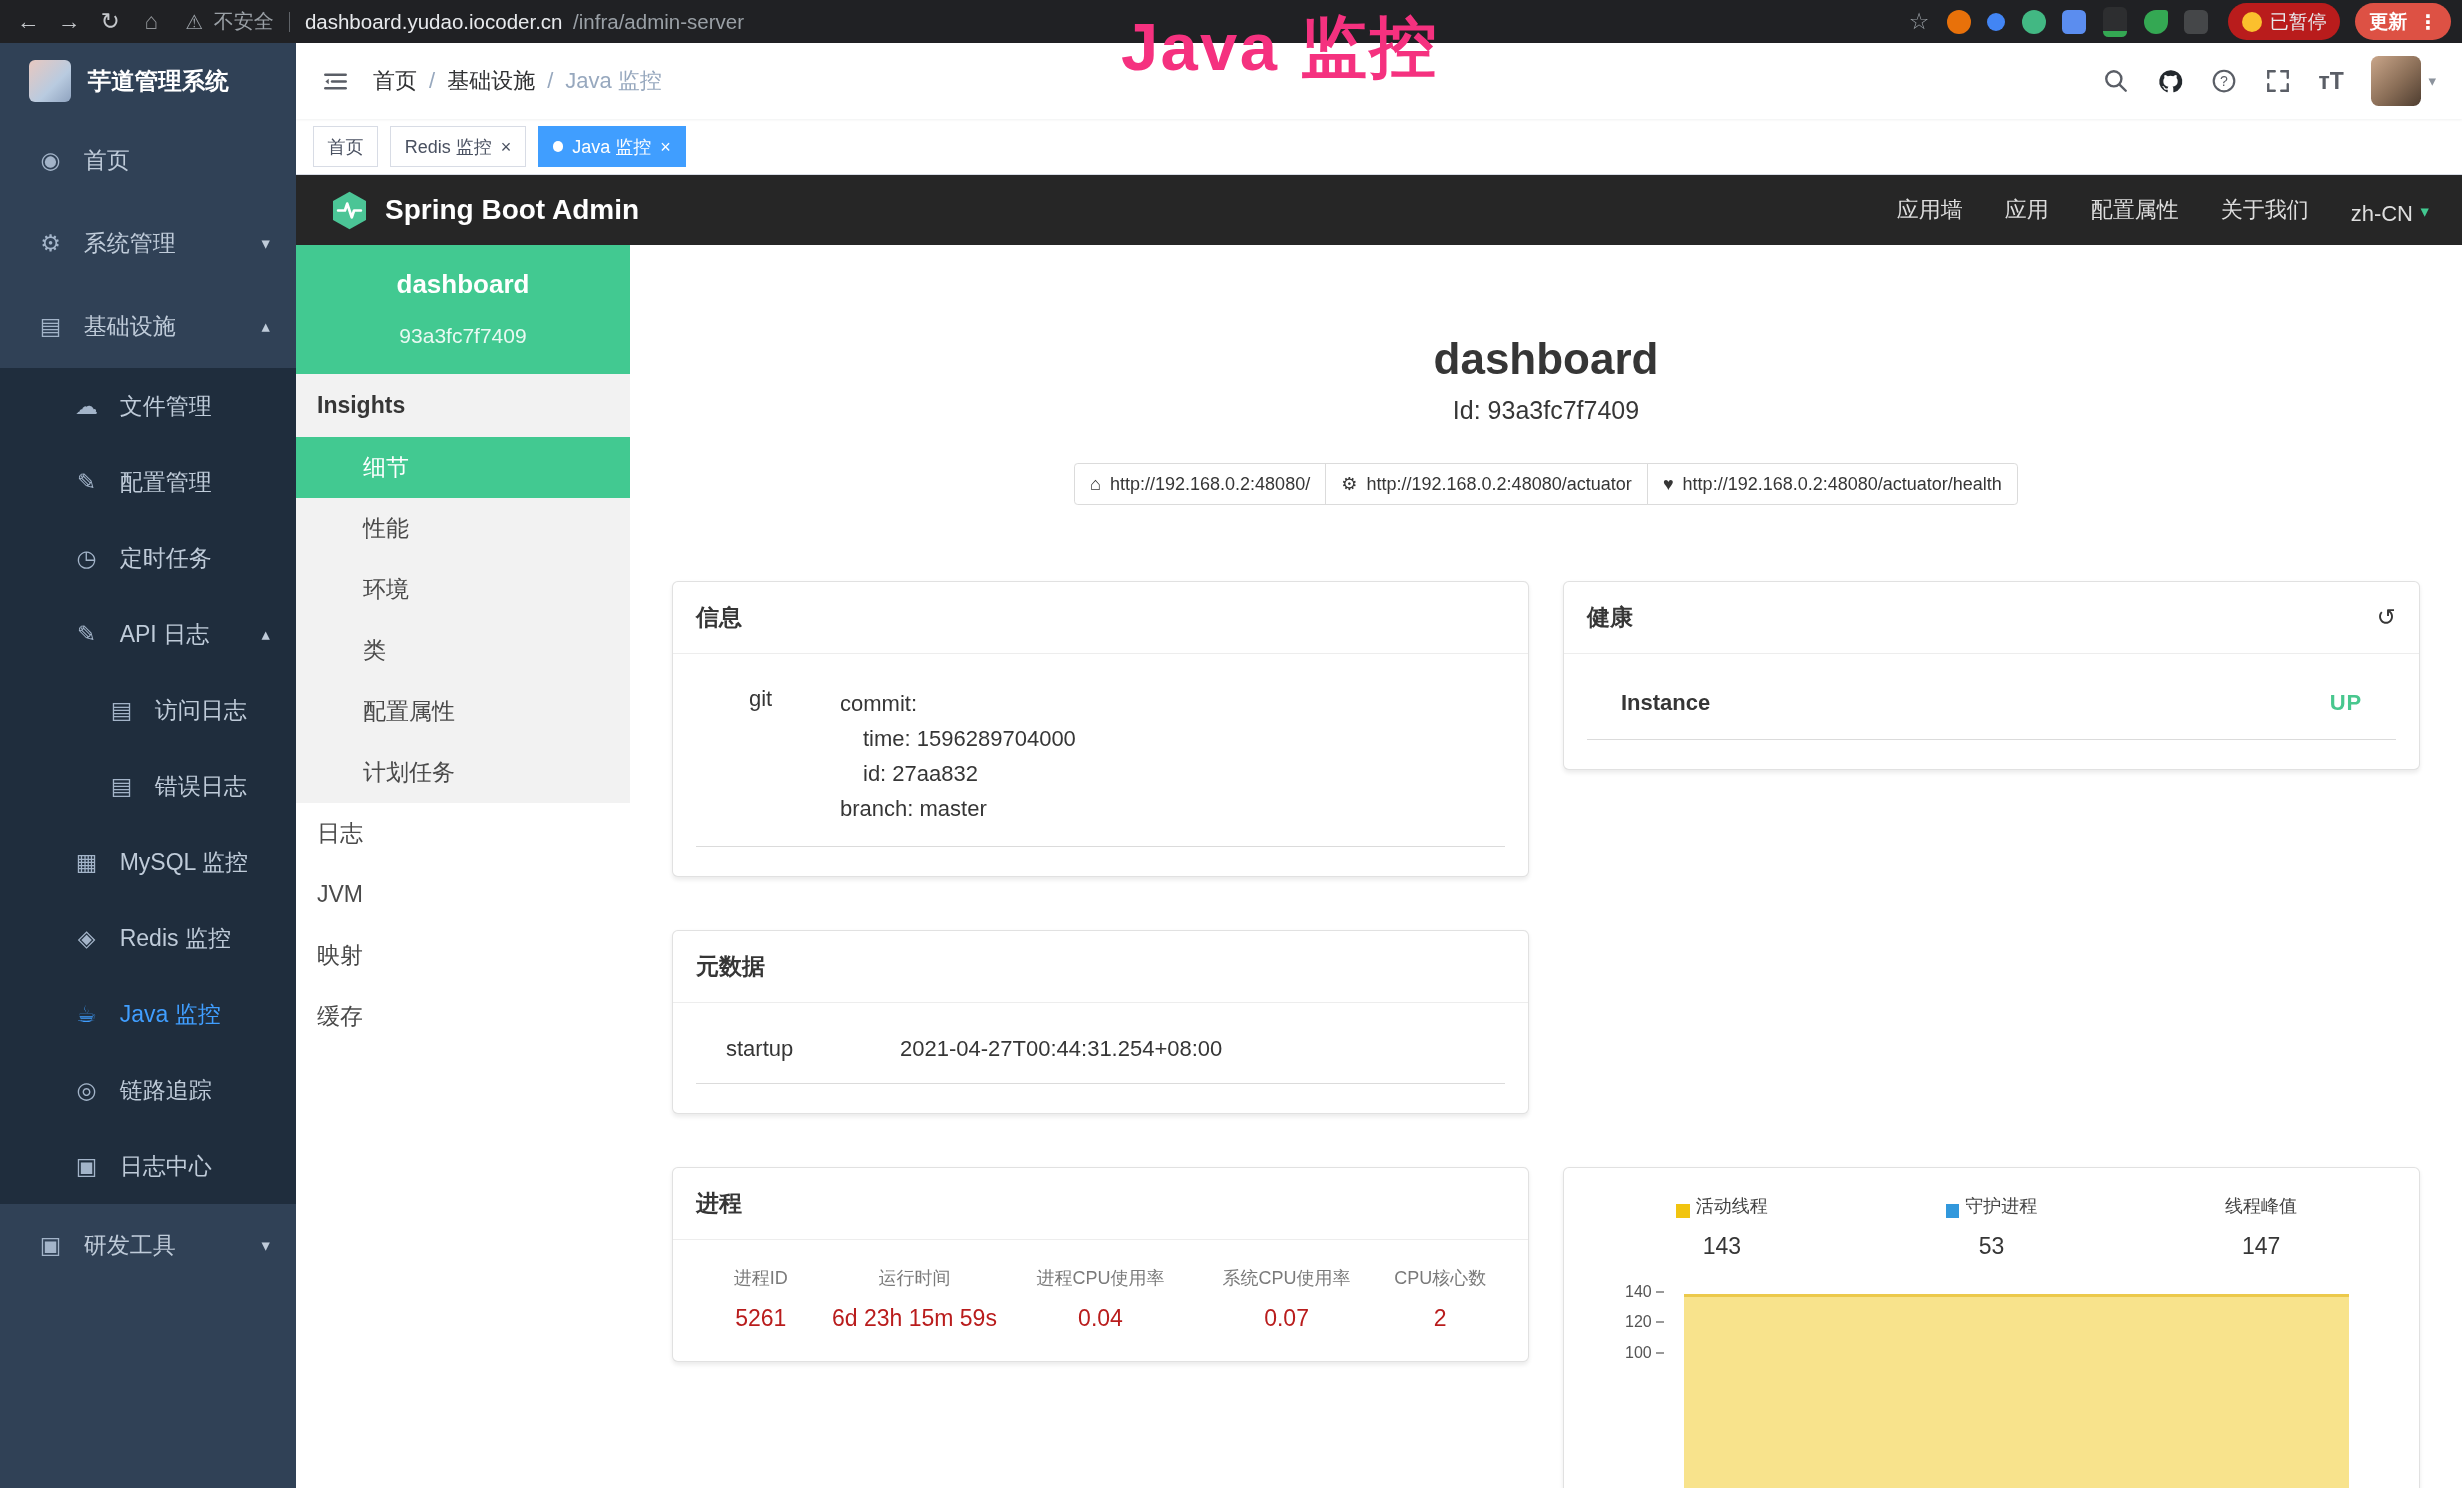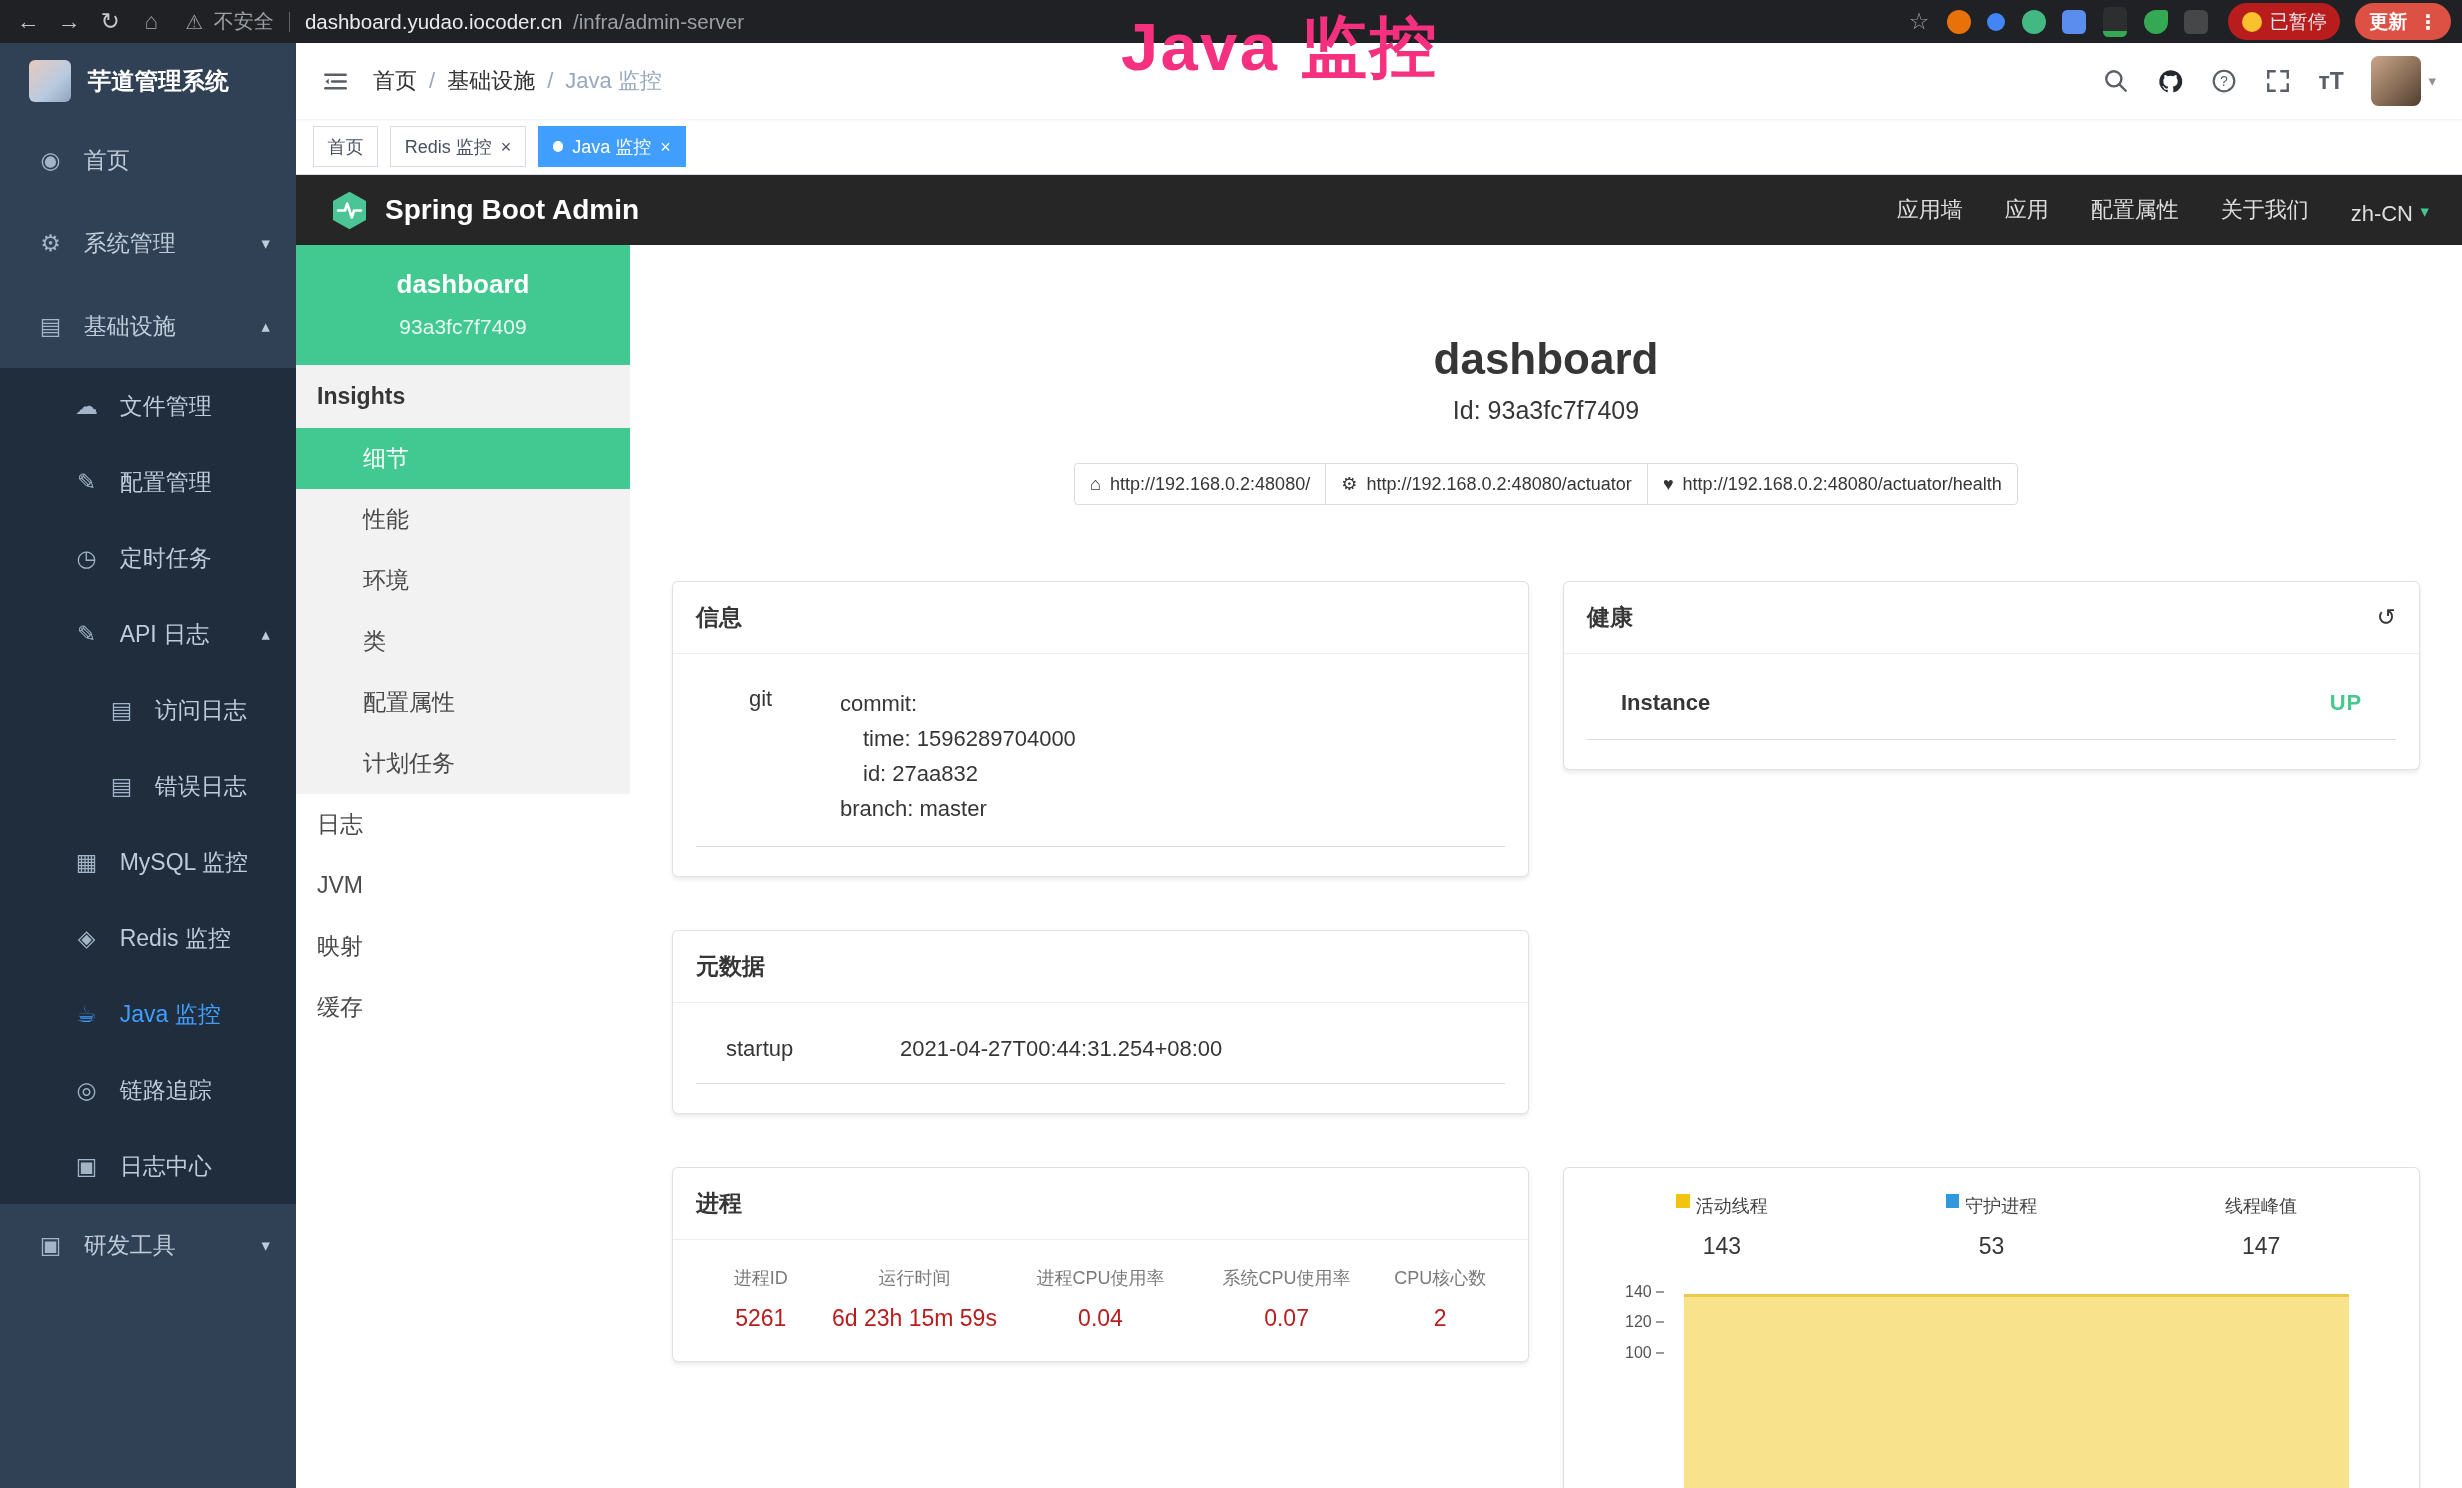--- a/index.html
+++ b/index.html
@@ -81,21 +81,21 @@
   .brand-name{color:#fff;font-size:28px;font-weight:700;}
   .sba-nav{margin-left:auto;display:flex;align-items:center;gap:42px;font-size:22px;color:#dedede;}
   .sba-nav .nitem{cursor:pointer;}
   .locale{display:flex;gap:7.6px;cursor:pointer;margin-top:8px;}
   .locale .lcaret{color:#42c991;font-size:16.7px;}
 
   .sba-body{flex:1;display:flex;min-height:0;background:#fff;}
   .sba-side{width:334px;flex-shrink:0;overflow:hidden;}
   .instance-head{background:#42c991;color:#fff;text-align:center;padding:24px 7.6px 26px;cursor:pointer;}
   .instance-name{font-size:26px;font-weight:700;}
-  .instance-id{font-size:21px;margin-top:15px;color:rgba(255,255,255,.88);}
+  .instance-id{font-size:21px;margin-top:24px;color:rgba(255,255,255,.88);}
   .side-group{background:#f2f2f2;}
   .group-label{padding:18px 21px;font-size:23px;font-weight:700;color:#363636;}
   .s-item{height:61px;display:flex;align-items:center;font-size:23px;color:#4a4a4a;cursor:pointer;}
   .s-item.sub{padding-left:67px;}
   .s-item.top{padding-left:21px;background:#fff;}
   .s-item.active{background:#42c991;color:#fff;}
 
   .sba-content{flex:1;overflow:hidden;padding:0 42px;min-width:0;}
   .content-head{text-align:center;padding-top:89px;}
   .app-title{font-size:44px;font-weight:700;color:#363636;}
@@ -124,21 +124,21 @@
   .meta-label{width:174px;margin-left:30px;flex-shrink:0;}
 
   .ptable{display:flex;text-align:center;padding-top:4.6px;}
   .pcol{display:flex;flex-direction:column;gap:15px;}
   .pcol .phead{font-size:18px;color:#7a7a7a;}
   .pcol .pval{font-size:23px;color:#b91c1c;}
   .pc1{width:16%;} .pc2{width:22%;} .pc3{width:24%;} .pc4{width:22%;} .pc5{width:16%;}
 
   .tlegend{display:flex;text-align:center;padding-top:4.6px;}
   .tleg{width:33.33%;display:flex;flex-direction:column;gap:15px;}
-  .tleg .tlab{font-size:18px;color:#444;display:flex;align-items:flex-start;justify-content:center;gap:6px;}
+  .tleg .tlab{font-size:18px;color:#444;display:flex;align-items:flex-end;justify-content:center;gap:6px;}
   .tleg .tval{font-size:23px;color:#363636;}
   .sw{width:13.7px;height:13.7px;display:inline-block;}
   .sw.yellow{background:#f1c40f;}
   .sw.blue{background:#3298dc;}
 
   .tchart{position:relative;height:228px;margin-top:23px;}
   .ytick{position:absolute;font-size:16px;color:#555;display:flex;align-items:center;gap:4.6px;}
   .ytick .tickline{width:7.6px;height:1.5px;background:#999;display:inline-block;}
   .yt0{top:0;left:38px;} .yt1{top:30px;left:38px;} .yt2{top:61px;left:38px;}
   .area{position:absolute;left:97px;right:47px;top:10.6px;height:303px;background:#f8e38c;border-top:3px solid #ecc94b;}

